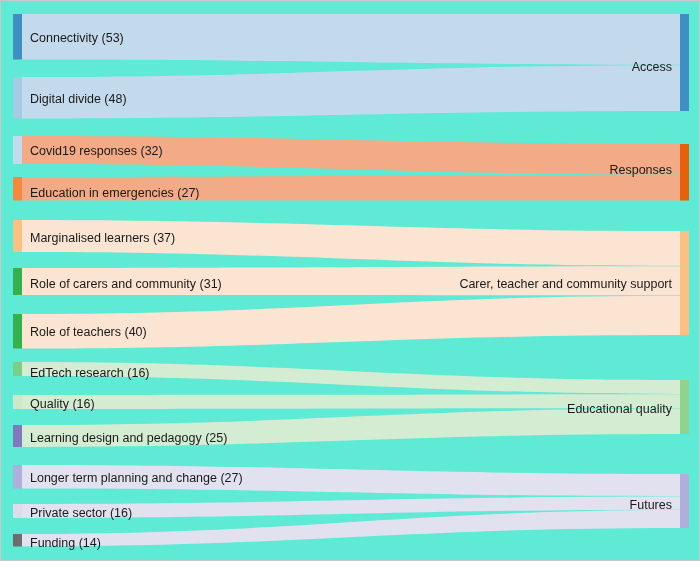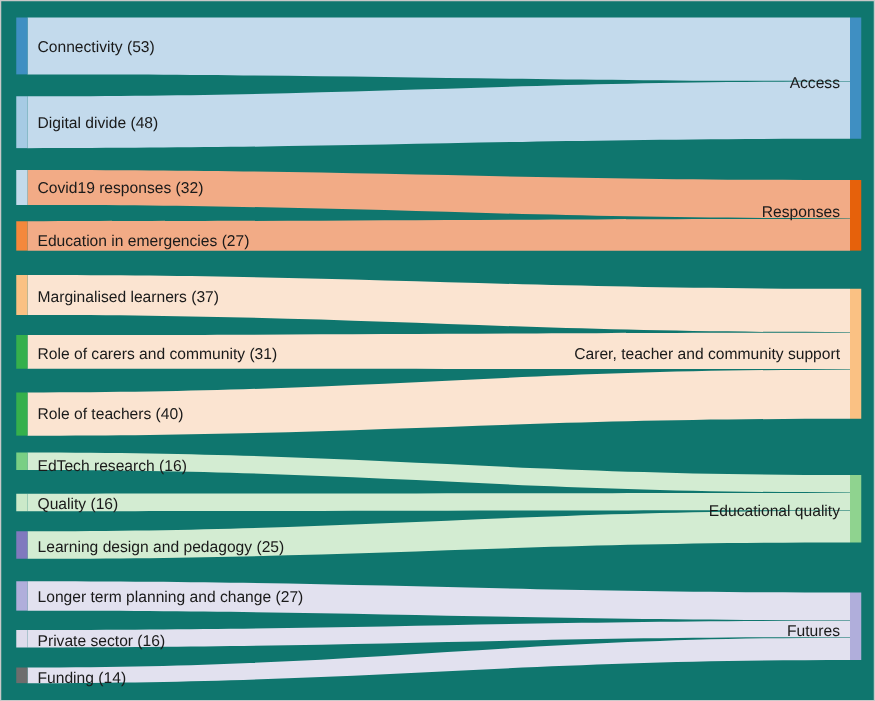--- a/index.html
+++ b/index.html
@@ -7,21 +7,21 @@
     padding: 0;
     background: #ffffff;
   }
   body {
     font-family: "Liberation Sans", sans-serif;
   }
   #frame {
     position: relative;
     width: 700px;
     height: 561px;
-    background: #0f766e;
+    background: #5eead4;
     box-sizing: border-box;
     border: 1px solid #c9c9c9;
     overflow: hidden;
   }
   #sankey-svg {
     position: absolute;
     left: 0;
     top: 0;
     width: 700px;
     height: 561px;

